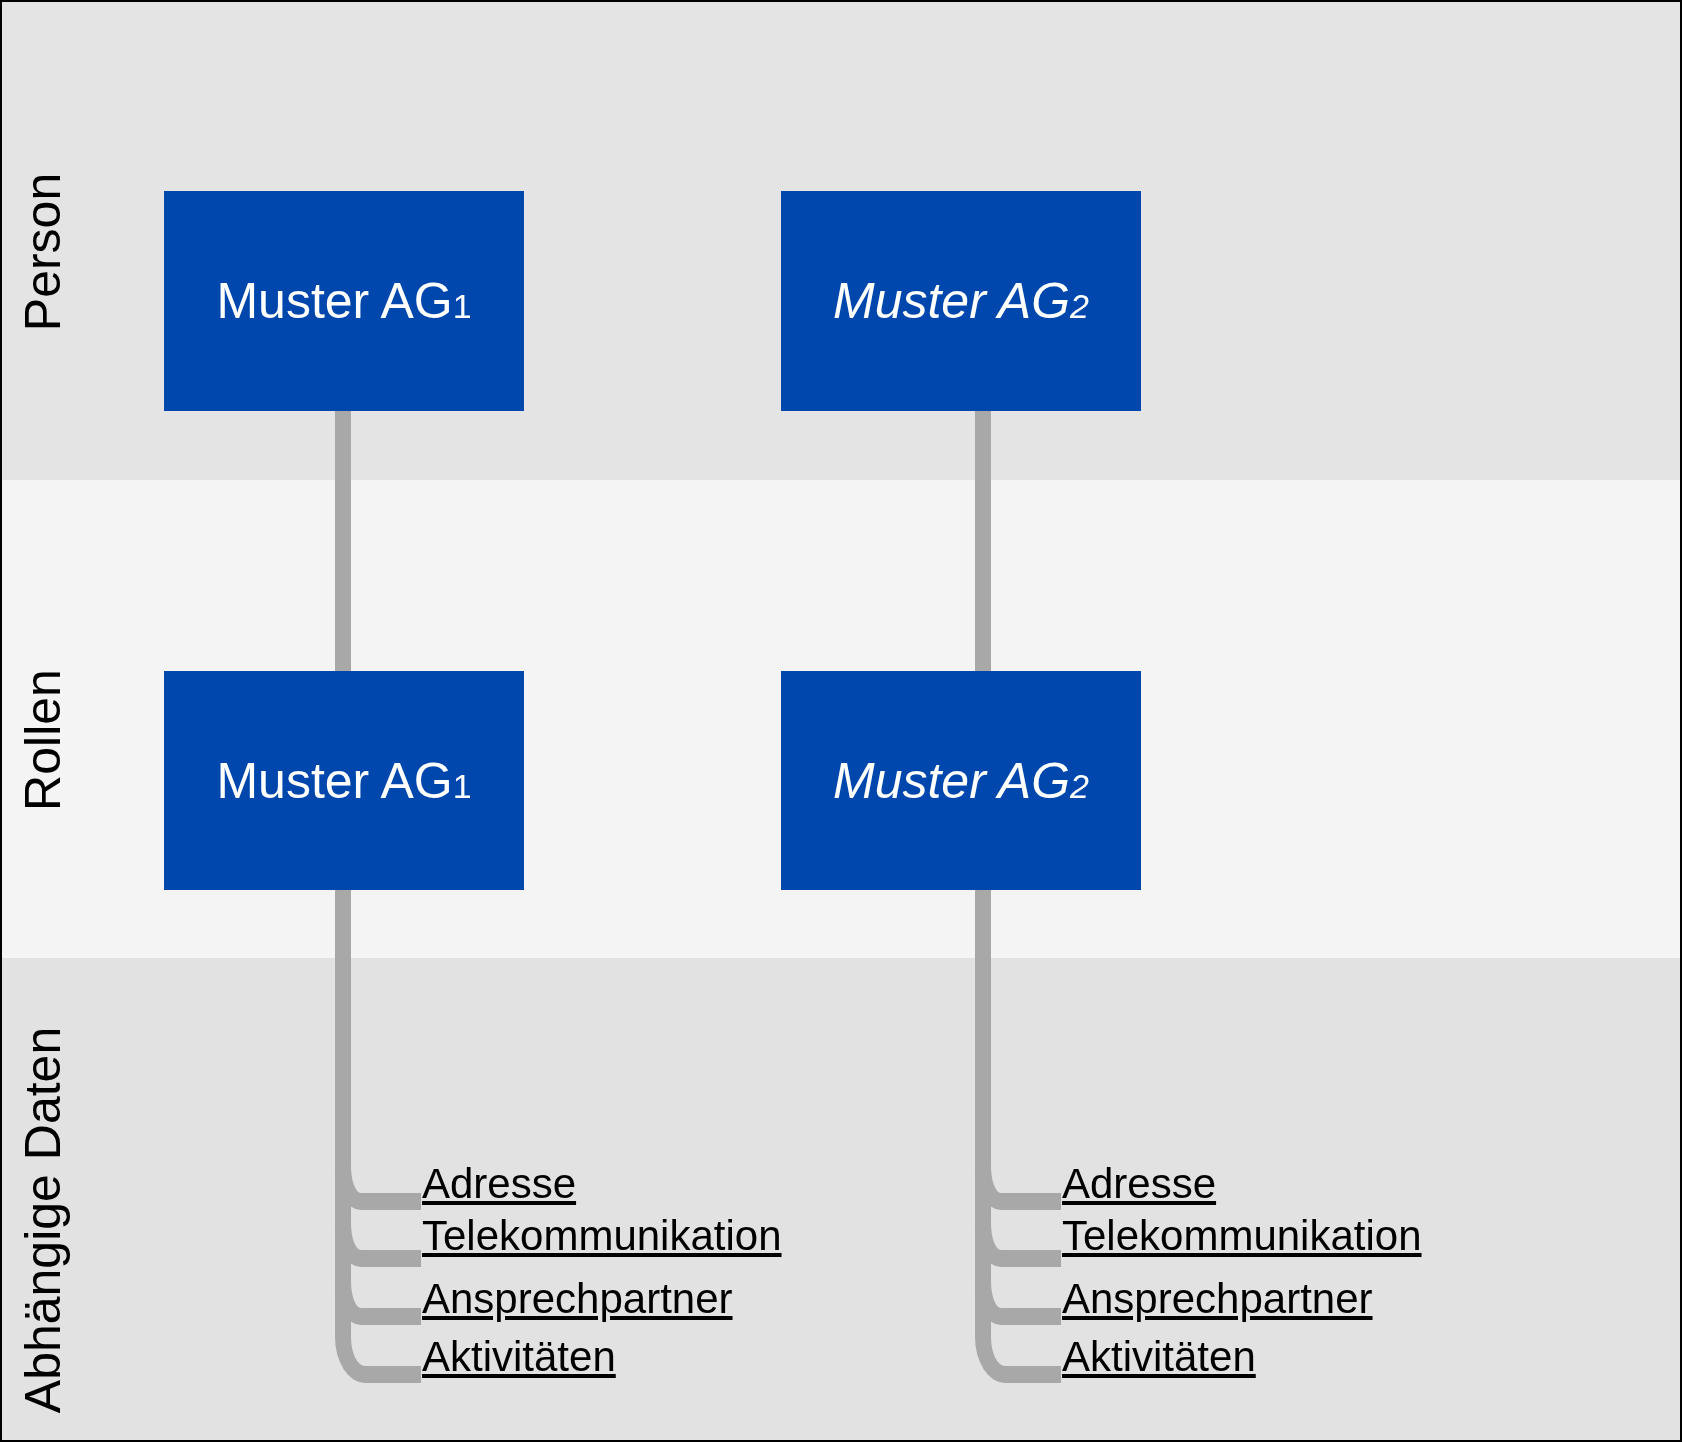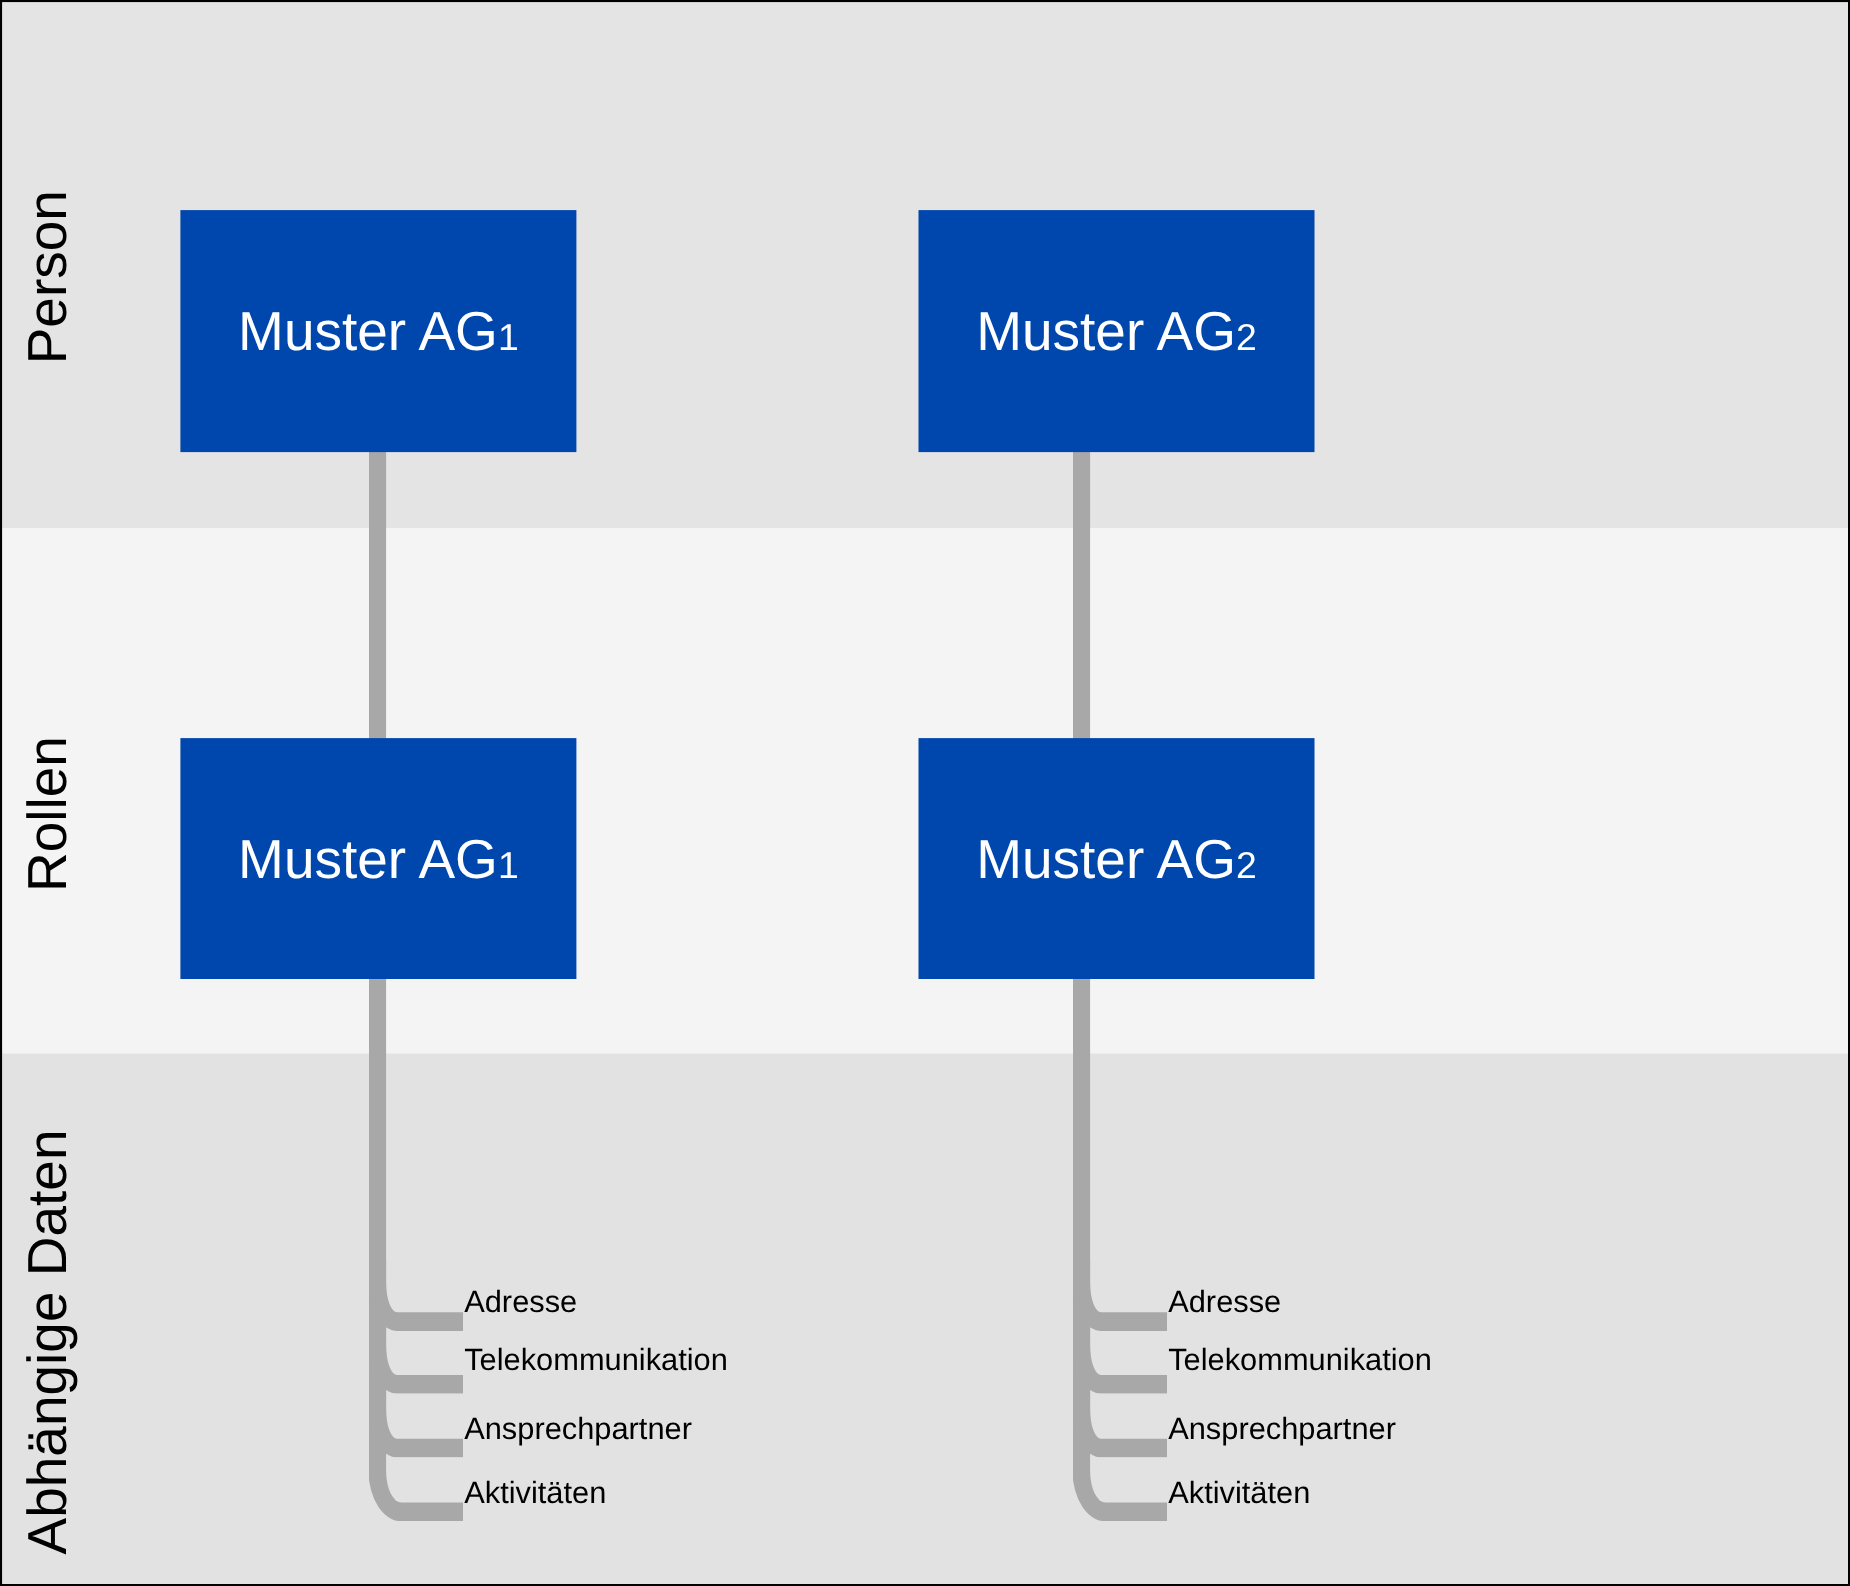--- a/index.html
+++ b/index.html
@@ -76,32 +76,33 @@
     display: flex;
     align-items: center;
     justify-content: center;
     font-size: 50px;
     z-index: 2;
     margin-top: 48px;
   }
   .box.row-person { top: 141px; height: 220px; }
   .box.row-rollen { top: 621px; height: 219px; }
   .box.bx0 { left: 162px; }
-  .box.bx1 { left: 833px; }
+  .box.bx1 { left: 779px; font-style: italic; }
   .box .sub { font-size: 34px; }
 
   
   .dep {
     position: absolute;
     height: 56px;
     line-height: 56px;
-    font-size: 28px;
+    font-size: 42px;
     color: var(--text-color, #000);
     white-space: nowrap;
     z-index: 2;
+    text-decoration: underline;
   }
   .dep.dx0 { left: 420px; }
   .dep.dx1 { left: 1060px; }
   .d0 { top: 1154px; }
   .d1 { top: 1206px; }
   .d2 { top: 1269px; }
   .d3 { top: 1327px; }
 </style>
 </head>
 <body>

